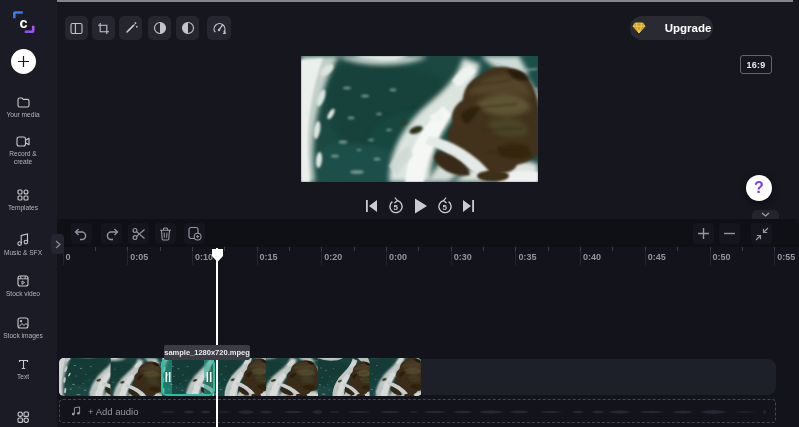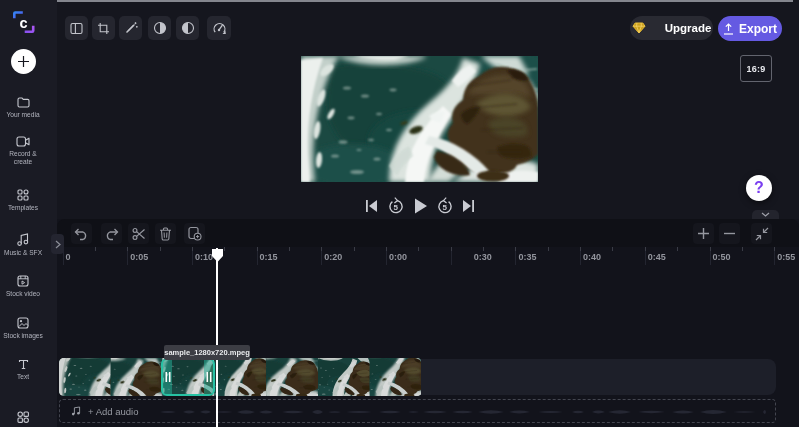--- a/index.html
+++ b/index.html
@@ -11,21 +11,21 @@
   
   #sidebar { left:0; top:0; width:57px; height:427px; background:#1a1b24; }
   .sbitem { position:absolute; left:0; width:46px; text-align:center; color:#b2b4be; font-size:6.6px; }
   .sbitem svg { display:block; margin:0 auto 3px auto; }
   
   .tbtn { position:absolute; top:16px; width:23px; height:24px; background:#25262f; border-radius:5px; display:flex; align-items:center; justify-content:center; }
   
   #upgrade { left:630px; top:16px; width:83px; height:24px; background:#292a32; border-radius:12px; display:flex; align-items:center; justify-content:center; gap:19px; color:#fff; font-size:11.5px; font-weight:600; }
   #export { left:718px; top:16px; width:64px; height:25px; background:#655ae2; border-radius:13px; display:flex; align-items:center; justify-content:center; gap:5px; color:#fff; font-size:12px; font-weight:700; }
   
-  #ratio { left:740px; top:55px; width:32px; height:27px; border:1px solid #62646e; border-radius:3px; color:#e8e9ee; font-size:9px; font-weight:700; display:flex; align-items:center; justify-content:center; letter-spacing:.2px; }
+  #ratio { left:740px; top:55px; width:32px; height:19px; border:1px solid #62646e; border-radius:3px; color:#e8e9ee; font-size:9px; font-weight:700; display:flex; align-items:center; justify-content:center; letter-spacing:.2px; }
   
   #video { left:301px; top:56px; width:237px; height:126px; overflow:hidden; }
   
   #controls { left:355px; top:196px; width:130px; height:20px; }
   
   #help { left:746px; top:175px; width:26px; height:26px; border-radius:50%; background:#fff; color:#7a3ef0; font-weight:700; font-size:16px; display:flex; align-items:center; justify-content:center; box-shadow:0 2px 6px rgba(0,0,0,.5); }
   
   #collapsetab { left:752px; top:210px; width:27px; height:9px; background:#23242d; border-radius:5px 5px 0 0; display:flex; align-items:center; justify-content:center; }
   
   #timeline { left:57px; top:219px; width:742px; height:208px; background:#12131b; }
@@ -179,27 +179,20 @@
         <circle cx="7" cy="9" r="1.2" fill="#c3c5cc"></circle>
       </svg>
   </div>
 
   <div id="upgrade" class="abs">
     <svg width="14" height="12" viewBox="0 0 14 12">
         <path d="M3.2 1 H10.8 L13 4.2 L7 11 L1 4.2 Z" fill="#caa01c" stroke="#e8bc35" stroke-width="1"></path>
         <path d="M1.2 4.2 H12.8 M4.9 1 L4.6 4.2 L7 10.6 L9.4 4.2 L9.1 1" fill="none" stroke="#f6d469" stroke-width="0.8"></path>
       </svg>
     <span>Upgrade</span>
-  </div>
-  <div id="export" class="abs">
-    <svg width="11" height="12" viewBox="0 0 11 12">
-        <path d="M5.5 8 V1.2 M2.8 3.6 L5.5 1 L8.2 3.6" fill="none" stroke="#fff" stroke-width="1.2"></path>
-        <path d="M1 11 H10" stroke="#fff" stroke-width="1.2"></path>
-      </svg>
-    <span>Export</span>
   </div>
 
   <div id="ratio" class="abs">16:9</div>
 
   <div id="video" class="abs">
     <svg width="237" height="126" viewBox="0 0 237 126">
       <defs>
         <filter id="soft" x="-40%" y="-40%" width="180%" height="180%">
             <feGaussianBlur stdDeviation="1.2"></feGaussianBlur>
           </filter>
@@ -386,21 +379,21 @@
         <div class="tick" style="left: 199.6px; height: 4px;"></div>
         <div class="tick" style="left: 231.95px; height: 4px;"></div>
         <div class="rlab" style="left: 267.3px;">0:20</div>
         <div class="tick" style="left: 264.3px; height: 18px; background: rgb(35, 37, 48);"></div>
         <div class="tick" style="left: 264.3px; height: 4px;"></div>
         <div class="tick" style="left: 296.65px; height: 4px;"></div>
         <div class="rlab" style="left: 332px;">0:00</div>
         <div class="tick" style="left: 329px; height: 18px; background: rgb(35, 37, 48);"></div>
         <div class="tick" style="left: 329px; height: 4px;"></div>
         <div class="tick" style="left: 361.35px; height: 4px;"></div>
-        <div class="rlab" style="left: 396.7px; margin-left: 20px;">0:30</div>
+        <div class="rlab" style="left: 396.7px;">0:30</div>
         <div class="tick" style="left: 393.7px; height: 18px; background: rgb(35, 37, 48);"></div>
         <div class="tick" style="left: 393.7px; height: 4px;"></div>
         <div class="tick" style="left: 426.05px; height: 4px;"></div>
         <div class="rlab" style="left: 461.4px;">0:35</div>
         <div class="tick" style="left: 458.4px; height: 18px; background: rgb(35, 37, 48);"></div>
         <div class="tick" style="left: 458.4px; height: 4px;"></div>
         <div class="tick" style="left: 490.75px; height: 4px;"></div>
         <div class="rlab" style="left: 526.1px;">0:40</div>
         <div class="tick" style="left: 523.1px; height: 18px; background: rgb(35, 37, 48);"></div>
         <div class="tick" style="left: 523.1px; height: 4px;"></div>

